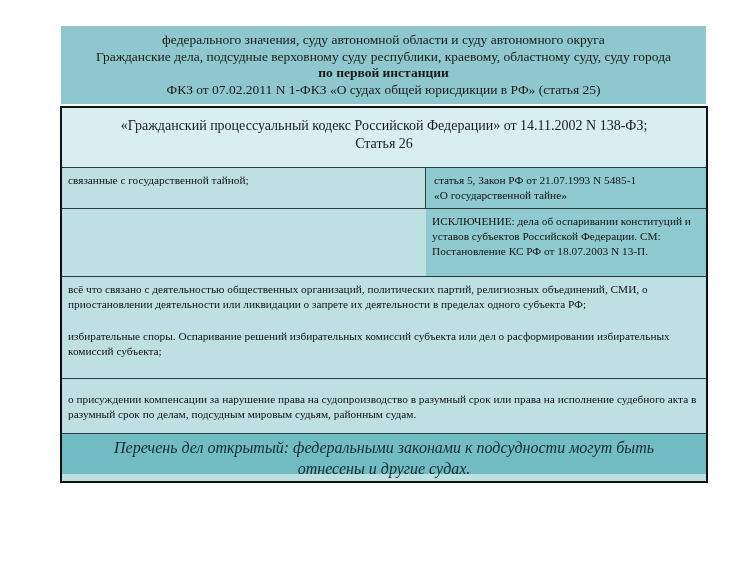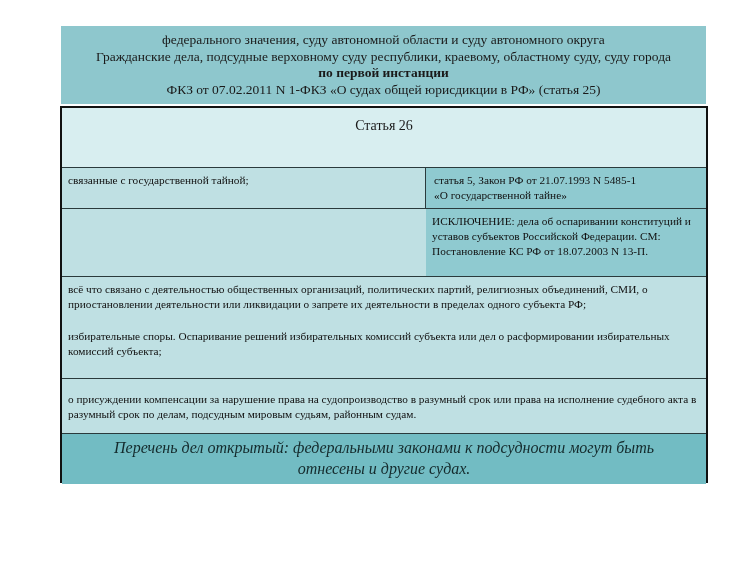--- a/index.html
+++ b/index.html
@@ -31,37 +31,38 @@
     }
     .cell.left { left: 0; width: 364px; background: #bfe0e3; border-right: 1.5px solid #2a3a3c; }
     .cell.right { left: 364px; right: 0; background: #8fcad0; }
     .cell.full { left: 0; right: 0; background: #bfe0e3; }
     .row.r1 { top: 60px; height: 41px; }
     .row.r2 { top: 101px; height: 68px; }
     .row.r3 { top: 169px; height: 55px; padding-left: 12px; }
     .row.r4 { top: 216px; height: 55px; }
     .row.r5 { top: 279px; height: 47px; }
     .row.footer {
-      top: 326px; height: 50px; border-bottom: none; background: #72bcc3;
+      top: 326px; height: 40px; border-bottom: none; background: #72bcc3;
       text-align: center; font-style: italic; font-size: 16px; line-height: 21px; padding-top: 3px; color: #142a2c;
     }
     .r1 .cell.right { padding-left: 8px; }
   </style>
 </head>
 <body>
 
 <div class="header-box">
   <div>федерального значения, суду автономной области и суду автономного округа</div>
   <div>Гражданские дела, подсудные верховному суду республики, краевому, областному суду, суду города</div>
   <div class="bold">по первой инстанции</div>
   <div>ФКЗ от 07.02.2011 N 1-ФКЗ «О судах общей юрисдикции в РФ» (статья 25)</div>
 </div>
 
 <div class="table">
   <div class="row title-row">
+    <div>«Гражданский процессуальный кодекс Российской Федерации» от 14.11.2002 N 138-ФЗ;</div>
     <div>Статья 26</div>
   </div>
 
   <div class="row r1">
     <div class="cell left">связанные с государственной тайной;</div>
     <div class="cell right">
       <div>статья 5, Закон РФ от 21.07.1993 N 5485-1</div>
       <div> «О государственной тайне»</div>
     </div>
   </div>

